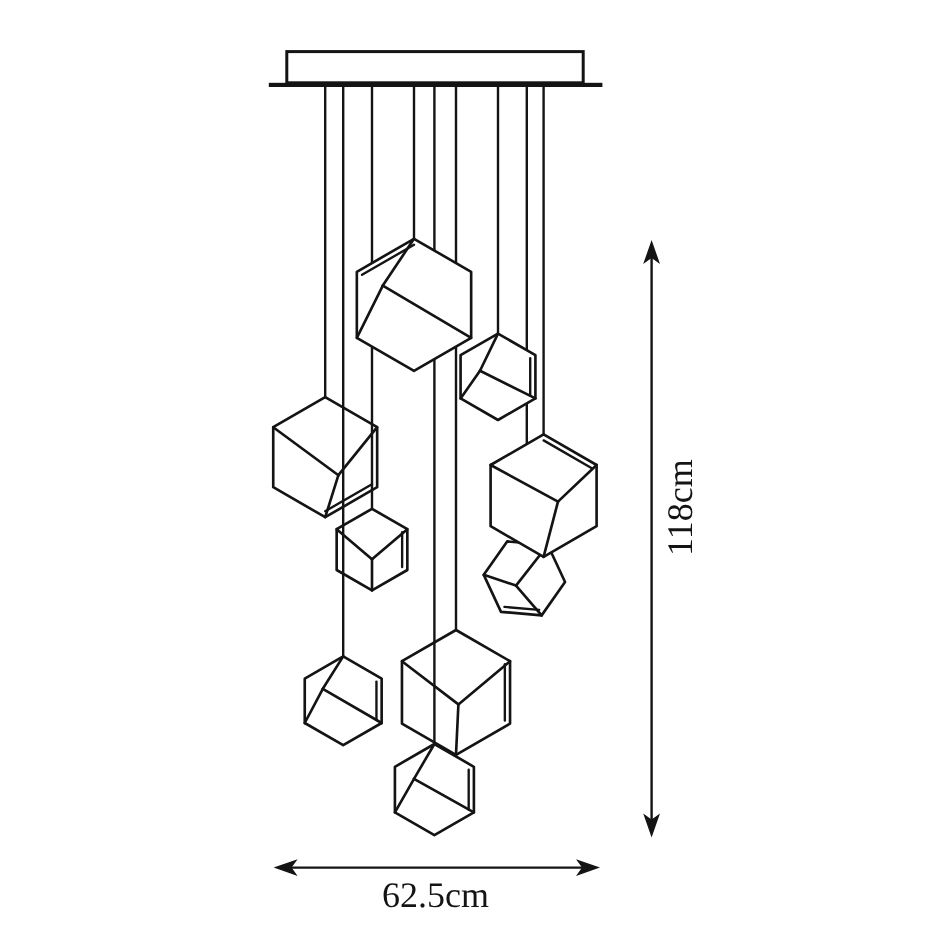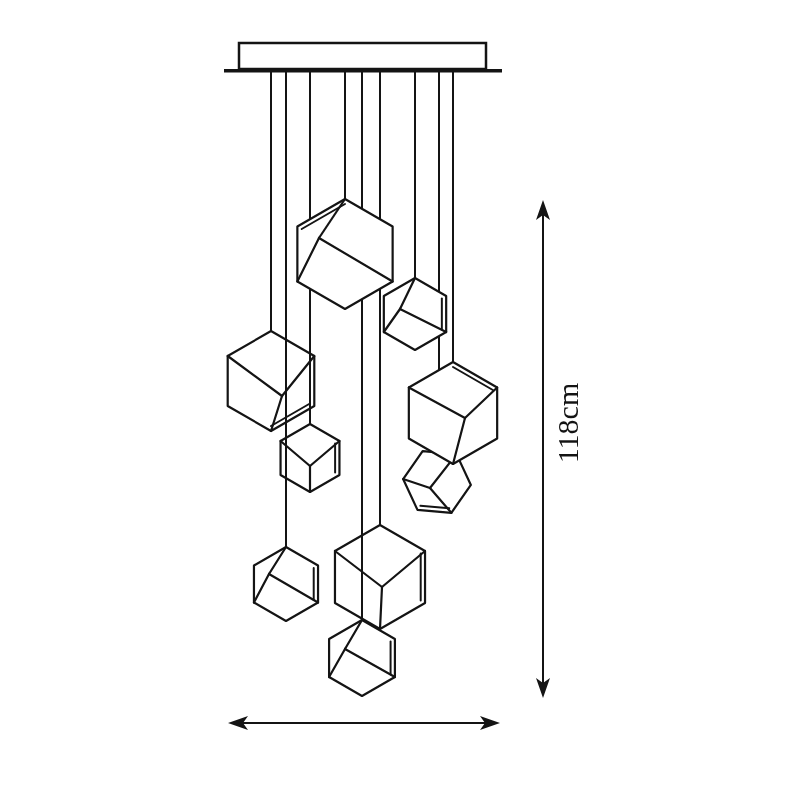--- a/index.html
+++ b/index.html
@@ -111,13 +111,14 @@
       </g>
       <g>
         <line x1="232" y1="723" x2="496" y2="723" stroke="#141414" stroke-width="2"></line>
         <polygon points="228,723 248,716 243,723 248,730" fill="#141414"></polygon>
         <polygon points="500,723 480,716 485,723 480,730" fill="#141414"></polygon>
       </g>
     </svg>
 
   <div class="dim-label vertical" id="height-label" style="left: 568px; top: 423px;">118cm</div>
 
+  <div class="dim-label" id="width-label" style="left: 363px; top: 747px;">62.5cm</div>
 </div>
 
 </body></html>

